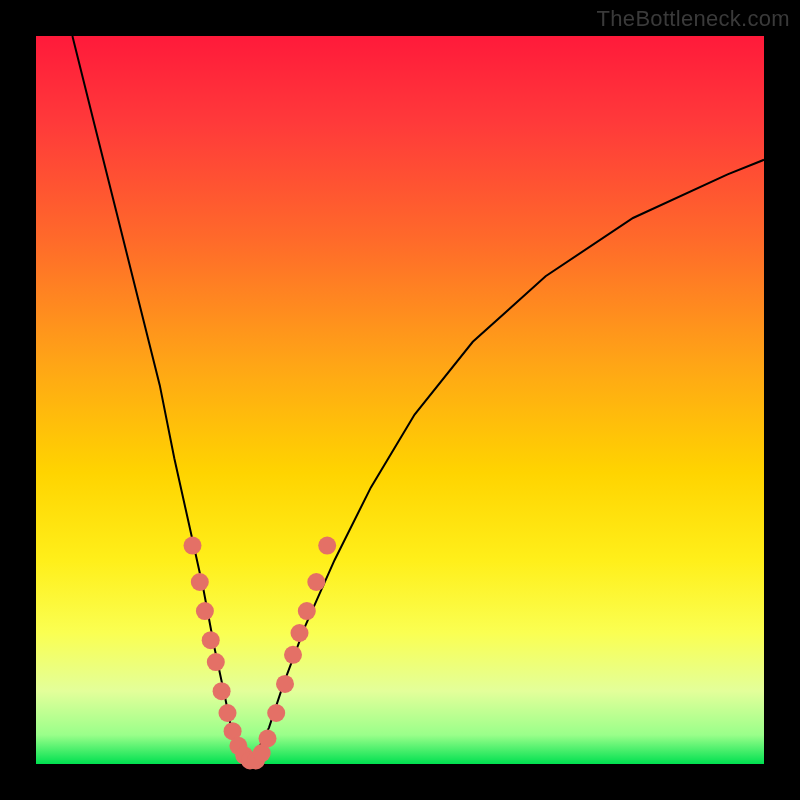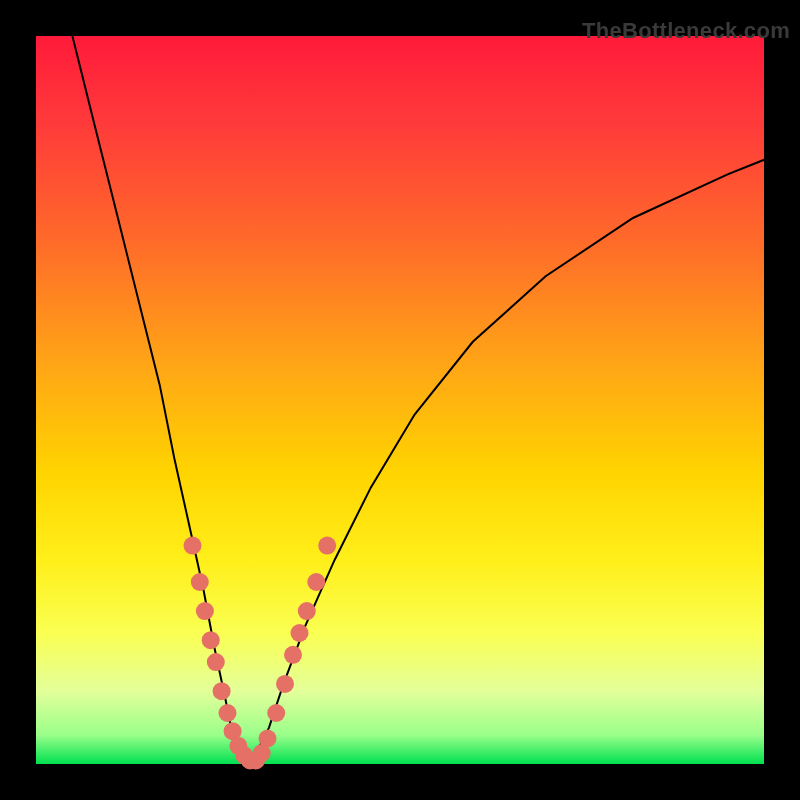--- a/index.html
+++ b/index.html
@@ -33,25 +33,24 @@
       #e3ff9a 90%,
       #9aff8a 96%,
       #00e050 100%);
   }
   .watermark {
     position: absolute;
     top: 6px;
     right: 10px;
     color: #3a3a3a;
     font-size: 22px;
-    font-weight: 700;
+    font-weight: 400;
     letter-spacing: 0.3px;
     user-select: none;
     pointer-events: none;
-    margin-top: 12px;
   }
   svg.curve {
     position: absolute;
     inset: 0;
     width: 728px;
     height: 728px;
     overflow: visible;
   }
   .curve path {
     fill: none;

